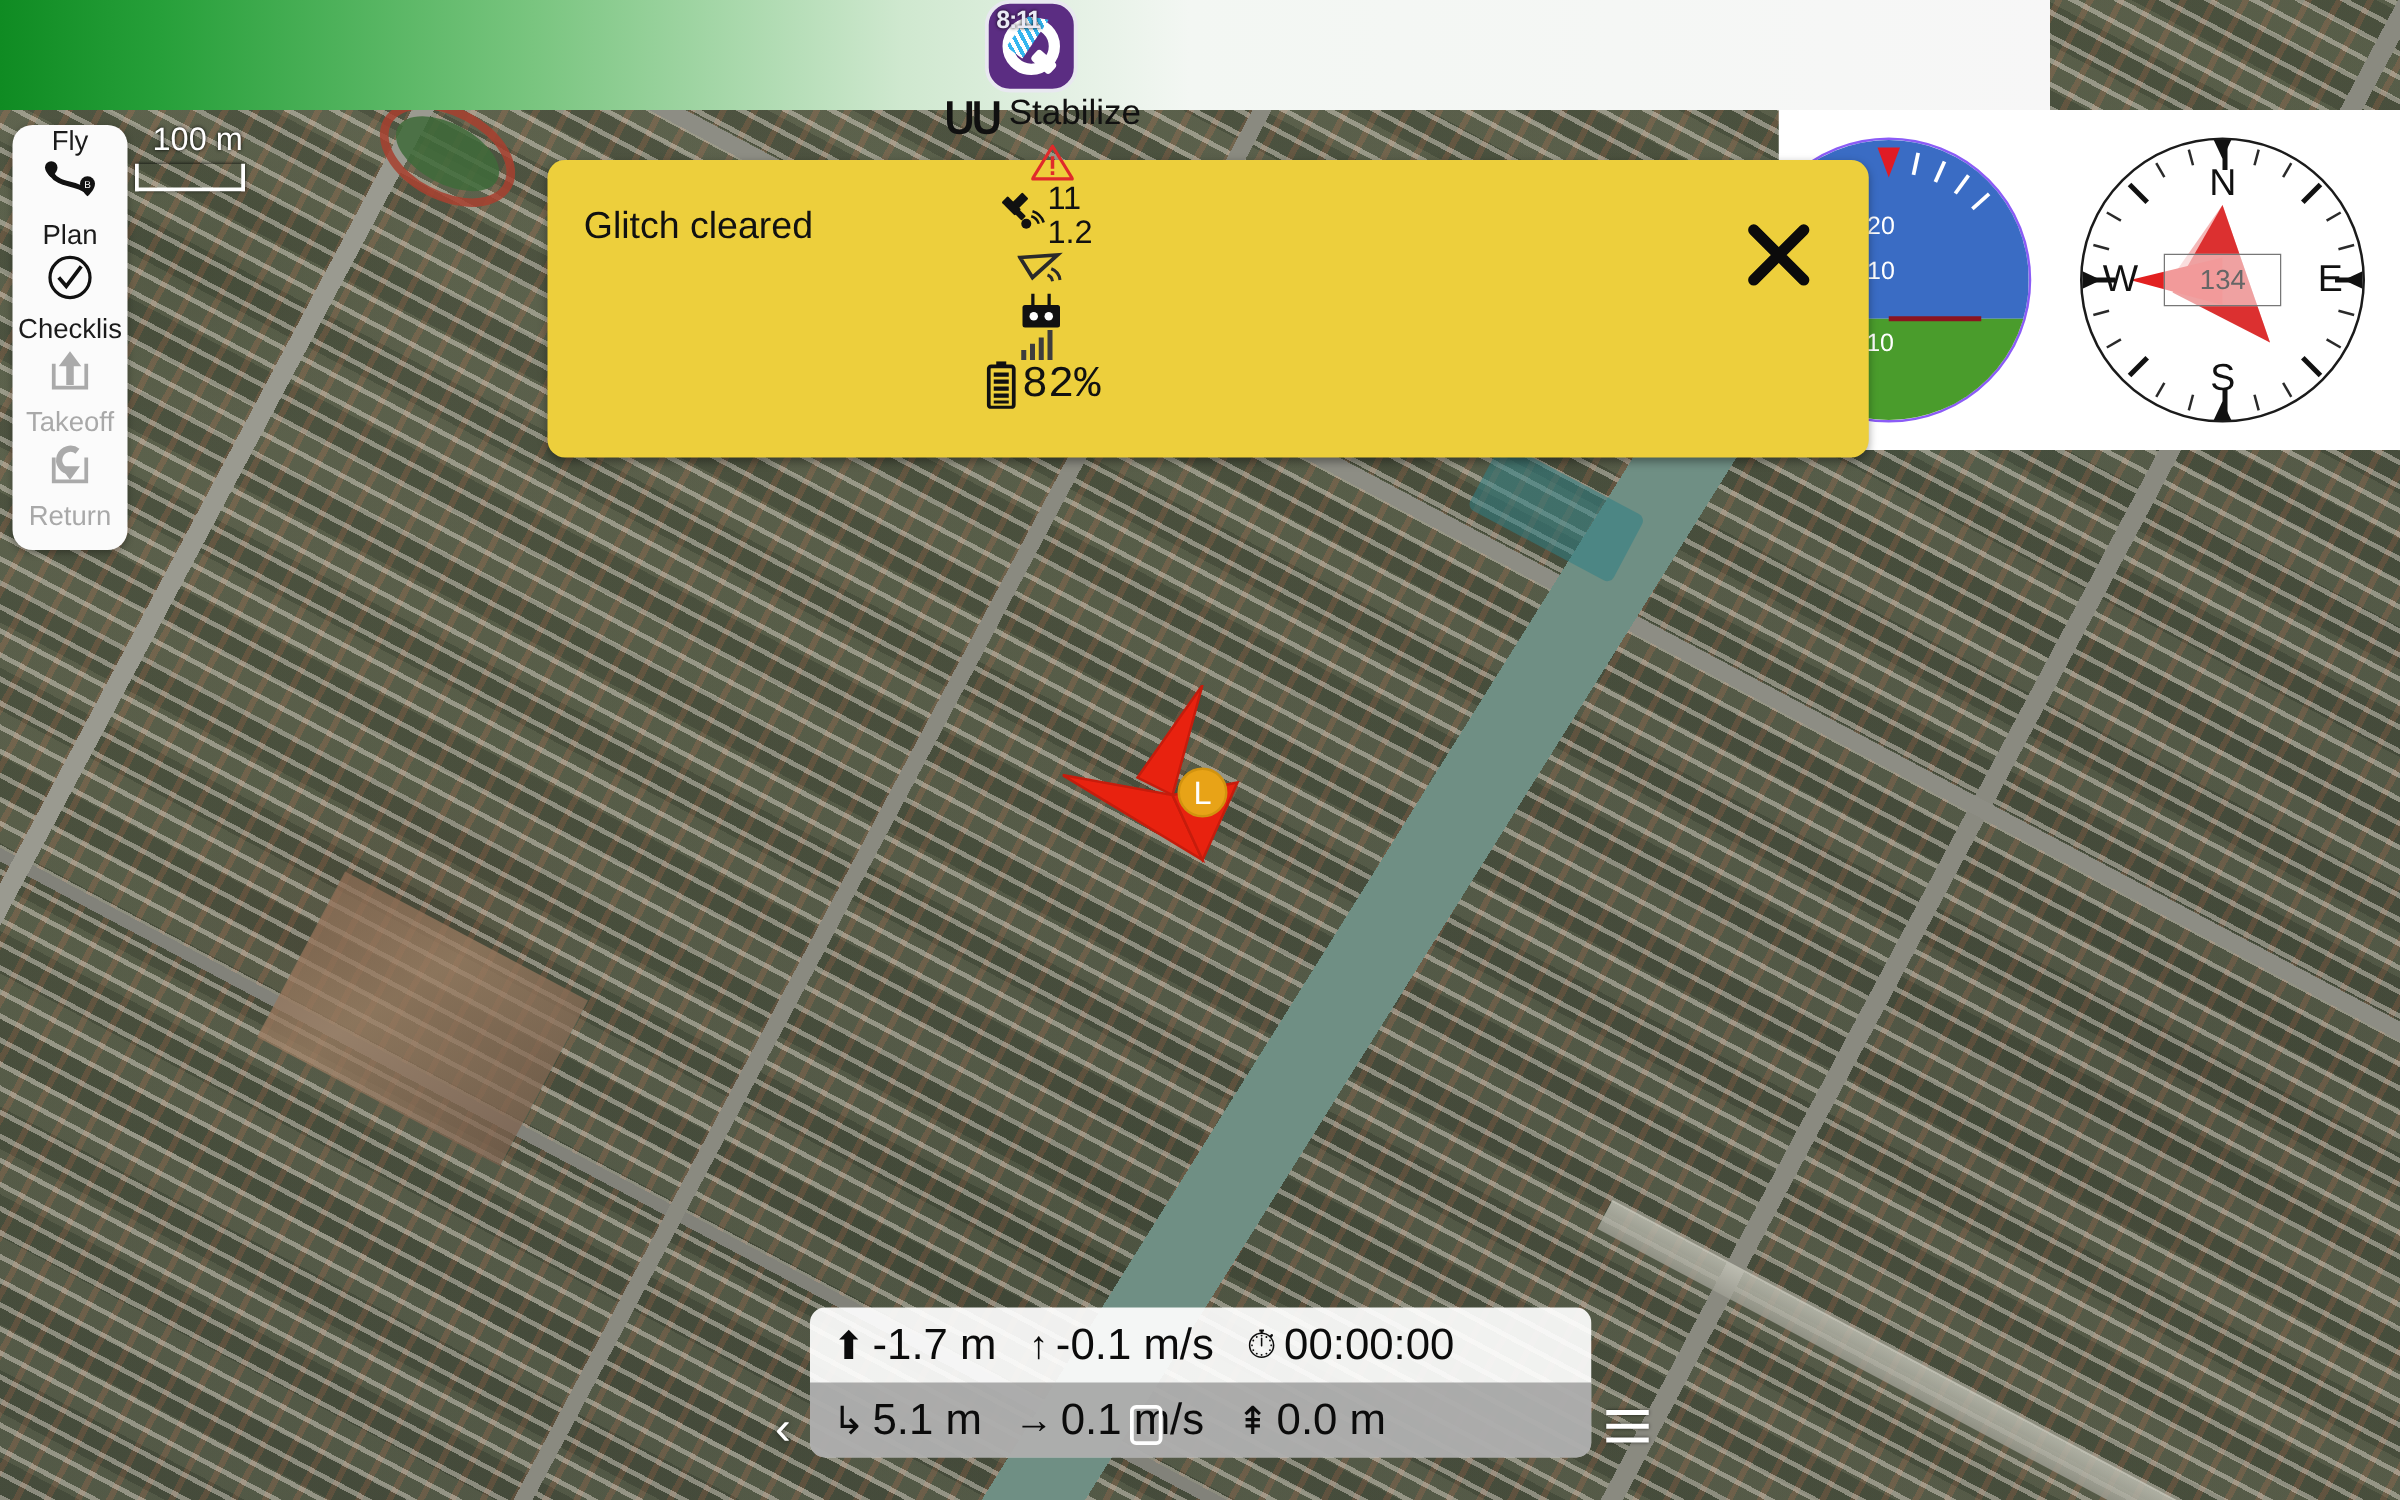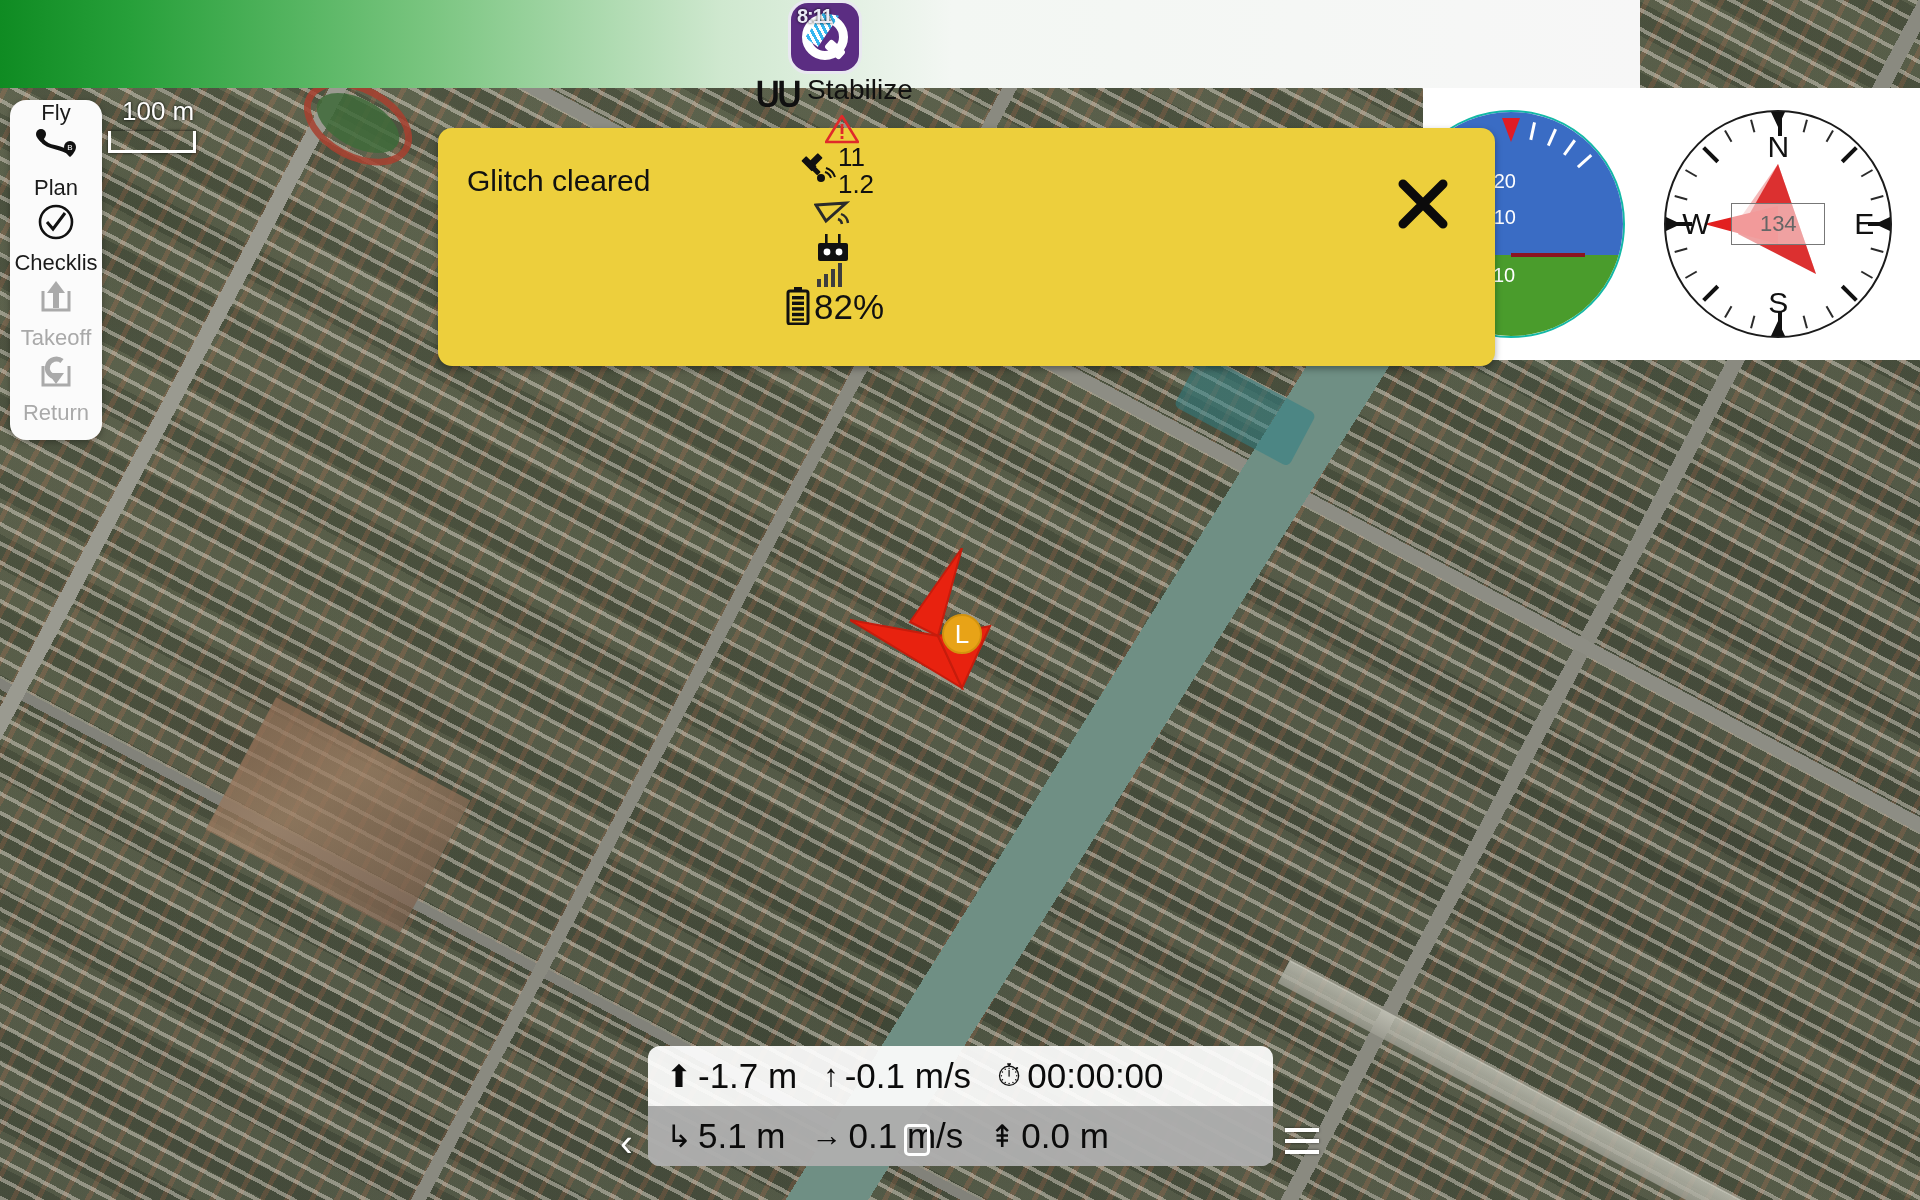--- a/index.html
+++ b/index.html
@@ -103,21 +103,21 @@
   #flight-mode-label { font-size: 28px; color: #111; }
   #warn-icon { margin-left: 44px; width: 34px; height: 30px; position: relative; }
   #warn-icon svg { display:block; }
   #gps-group { display:flex; align-items:center; margin-left: 30px; }
   #gps-icon { width: 40px; height: 40px; }
   #gps-values { display:flex; flex-direction: column; font-size: 26px; color:#111; line-height:1.05; margin-left: 2px; }
   #telemetry-icon { margin-left: 30px; width: 42px; height: 34px; }
   #rc-icon { margin-left: 26px; width: 36px; height: 30px; }
   #rssi-icon { margin-left: 18px; display:flex; align-items:flex-end; gap:3px; height: 26px; }
   #rssi-icon i { display:block; width:4px; background:#3d3d3d; }
-  #battery-group { display:flex; margin-left: 30px; gap: 4px; }
+  #battery-group { display:flex; align-items:center; margin-left: 30px; gap: 4px; font-family: Liberation Mono, monospace; }
   #battery-icon { width: 24px; height: 38px; position: relative; }
   #battery-pct { font-size: 35px; color:#111; }
   #ardupilot-logo {
     margin-left: auto; margin-right: 24px; font-size: 37px; font-weight: bold;
     letter-spacing: 1px; font-style: italic;
   }
   #ardupilot-logo .ardu {
     background: linear-gradient(#ffffff 10%, #b9b9b9 55%, #8e8e8e 100%);
     -webkit-background-clip: text; background-clip: text; color: transparent;
     text-shadow: 0 2px 1px rgba(120,120,120,.35);
@@ -155,21 +155,21 @@
     position:absolute; right: 44px; top: 48px; width: 56px; height: 56px;
     cursor: pointer;
   }
 
   
   #instrument-panel {
     position:absolute; right: 0; top: 88px; width: 497px; height: 272px;
     background: #ffffff; border-bottom-left-radius: 24px; z-index: 28;
     display:flex; align-items:center; justify-content: space-around;
   }
-  #attitude { width: 228px; height: 228px; border-radius: 50%; overflow:hidden; position:relative; border:2px solid #14b8a6; margin-left: -46px;}
+  #attitude { width: 228px; height: 228px; border-radius: 50%; overflow:hidden; position:relative; border:2px solid #8b5cf6; margin-left: -46px;}
   #attitude .sky { position:absolute; left:0; right:0; top:0; height: 64%; background:#3a6cc4; }
   #attitude .ground { position:absolute; left:0; right:0; bottom:0; height: 36%; background:#4a9c2c; }
   #attitude .ladder { position:absolute; inset:0; }
   #attitude .ladder .bar { position:absolute; height:3px; background:#fff; left:50%; transform: translateX(-50%); }
   #attitude .ladder .lbl { position:absolute; color:#fff; font-size:20px; left:50%; transform: translateX(-50%); }
   #attitude .horizon-mark { position:absolute; left: 50%; top: 64%; width: 74px; height: 4px; background:#8b1420; margin-top:-2px;}
   #attitude .roll-pointer { position:absolute; left:50%; top: 6px; width:0; height:0; margin-left:-9px;
      border-left:9px solid transparent; border-right:9px solid transparent; border-top:24px solid #e01b24; }
   #attitude .tick { position:absolute; width:3px; height:18px; background:#fff; left:50%; top:8px; transform-origin: 50% 106px; }
   #attitude .aircraft { position:absolute; left:14%; top:62%; width:78px; height:18px; }

